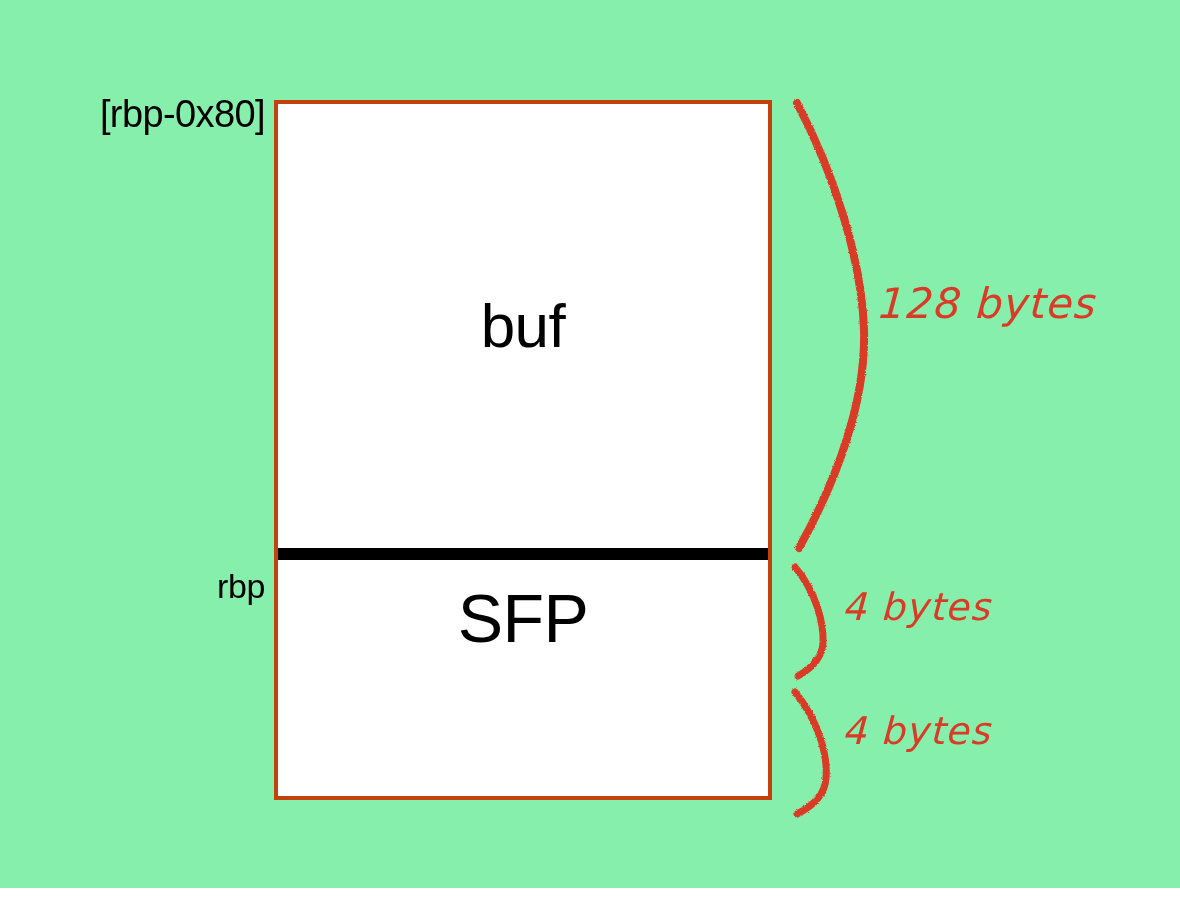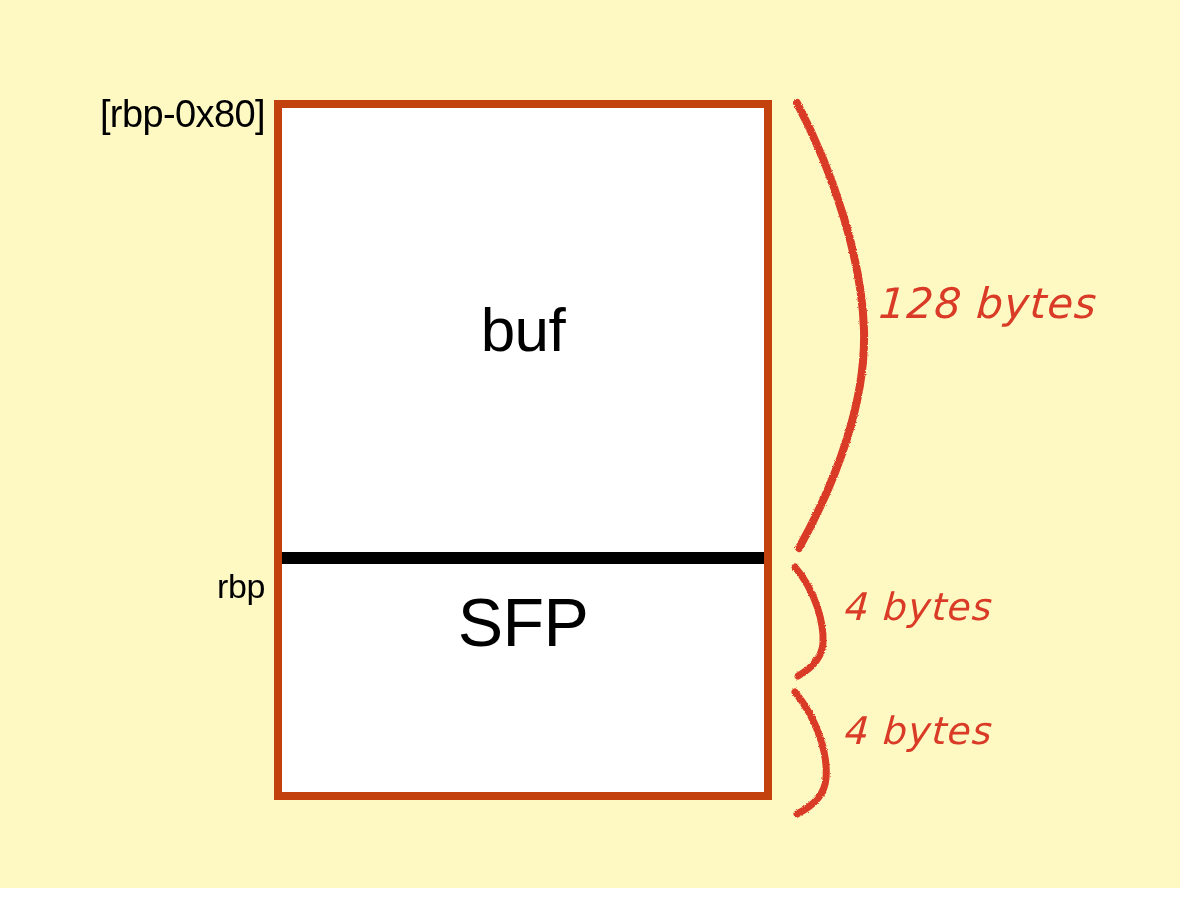--- a/index.html
+++ b/index.html
@@ -9,33 +9,33 @@
     background: #ffffff;
   }
   body {
     font-family: "Liberation Sans", sans-serif;
     -webkit-font-smoothing: antialiased;
   }
   #canvas {
     position: relative;
     width: 1180px;
     height: 888px;
-    background: #fef9c3;
+    background: #86efac;
     overflow: hidden;
   }
 
   
   .stack-frame {
     position: absolute;
     left: 274px;
     top: 100px;
     width: 498px;
     height: 700px;
     box-sizing: border-box;
-    border: 8px solid #c2410c;
+    border: 4px solid #c2410c;
     background: #ffffff;
   }
 
   .cell {
     position: absolute;
     left: 0;
     right: 0;
     box-sizing: border-box;
     display: flex;
     align-items: center;

